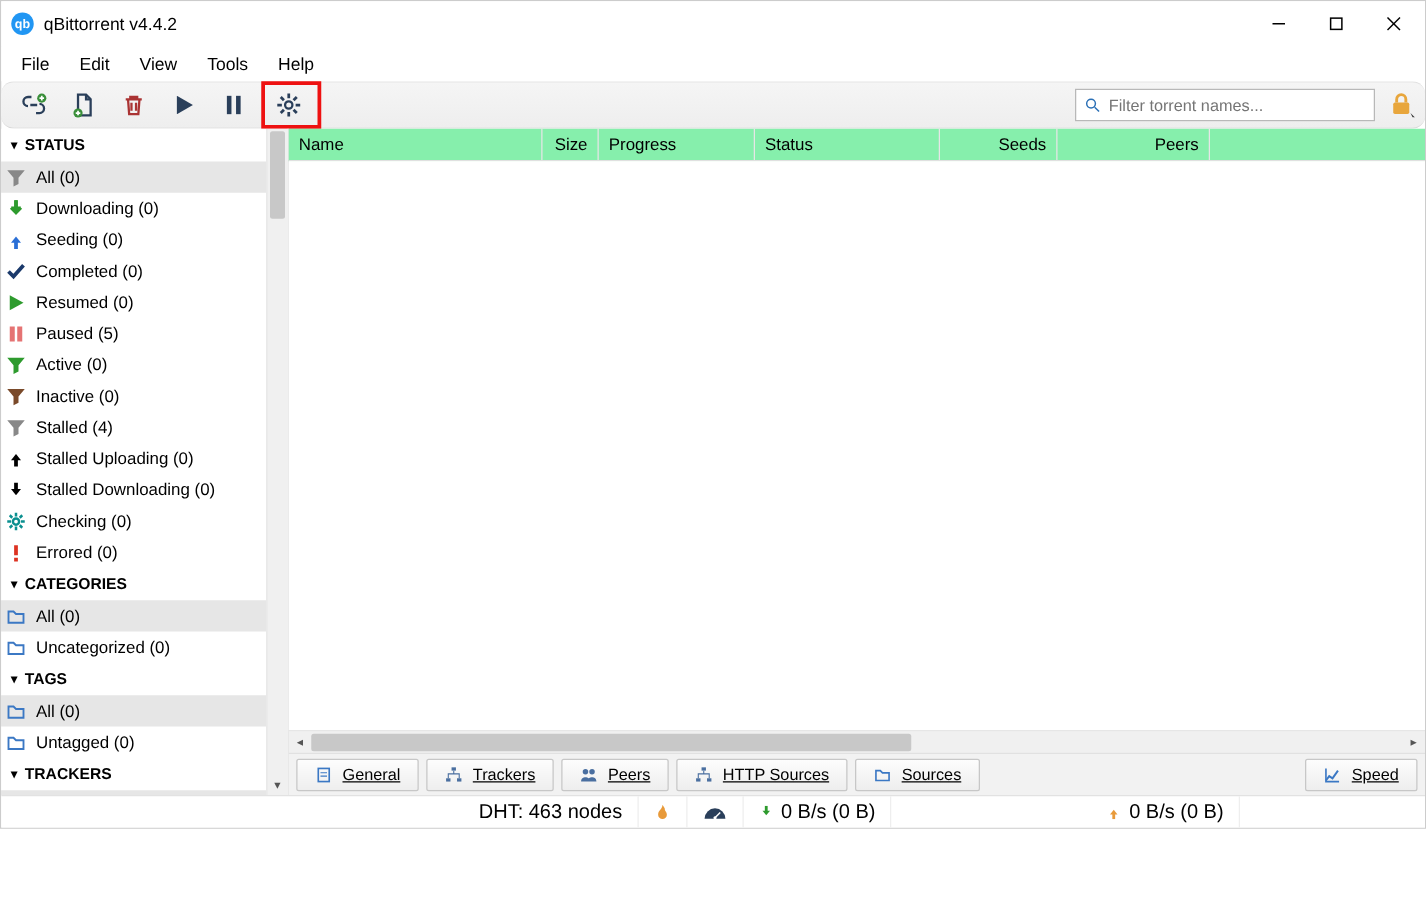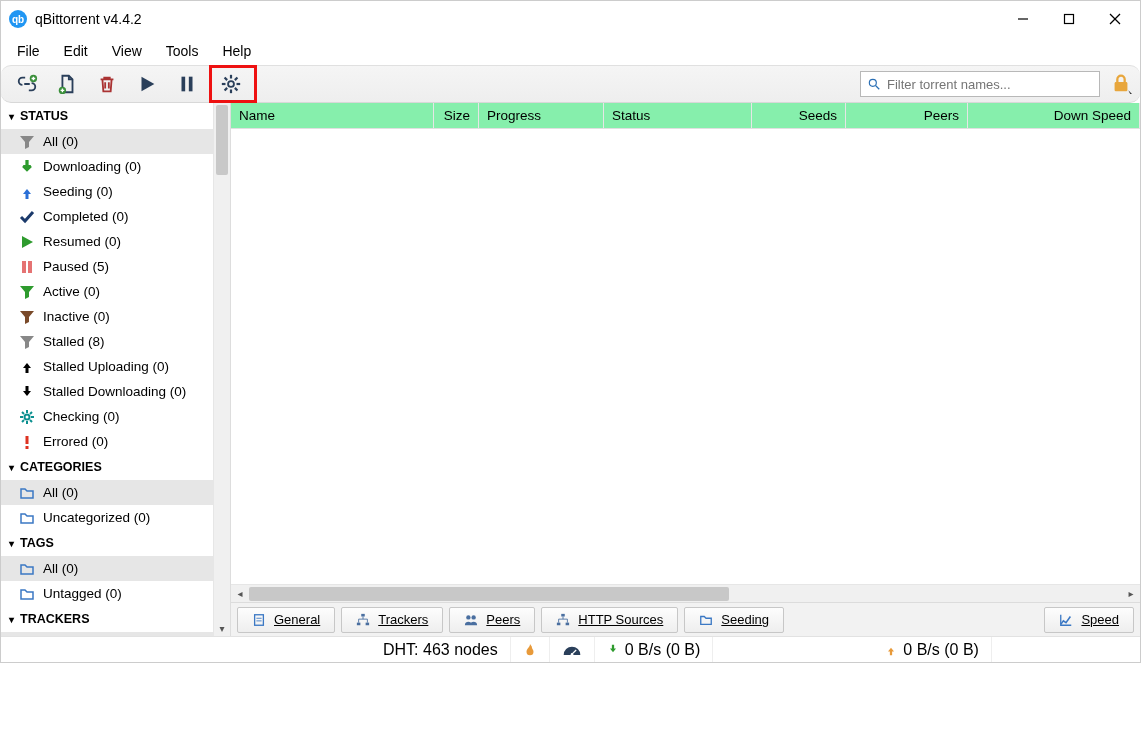--- a/index.html
+++ b/index.html
@@ -34,21 +34,21 @@
   .sidebar { width: 230px; background: #fff; border-right: 1px solid #ddd; display: flex; overflow: hidden; }
   .sidebar-content { flex: 1; overflow-y: auto; }
   .sidebar-scroll { width: 17px; background: #f0f0f0; border-left: 1px solid #e6e6e6; position: relative; }
   .sidebar-scroll .thumb { position: absolute; top: 2px; left: 2px; right: 2px; height: 70px; background: #c8c8c8; border-radius: 2px; }
   .sidebar-scroll .arrow { position: absolute; left: 0; right: 0; height: 16px; display: flex; align-items: center; justify-content: center; font-size: 10px; color: #555; }
   .sidebar-scroll .arrow.up { top: 0; }
   .sidebar-scroll .arrow.down { bottom: 0; }
 
   .sec-head { font-weight: bold; font-size: 12.5px; padding: 6px 8px; display: flex; align-items: center; }
   .sec-head .chev { margin-right: 6px; font-size: 10px; }
-  .sb-item { height: 25px; display: flex; align-items: center; padding: 0 8px 0 18px; gap: 8px; font-size: 13.5px; }
+  .sb-item { height: 25px; display: flex; align-items: center; padding: 0 8px 0 4px; gap: 8px; font-size: 13.5px; }
   .sb-item.selected { background: #e6e6e6; }
   .sb-item .ico { width: 16px; height: 16px; display: flex; align-items: center; justify-content: center; }
   .sb-item .ico svg { width: 16px; height: 16px; }
 
   .content { flex: 1; display: flex; flex-direction: column; min-width: 0; }
   .table { flex: 1; display: flex; flex-direction: column; min-height: 0; }
   .table-head { height: 26px; display: flex; border-bottom: 1px solid #e0e0e0; background: #86efac; }
   .table-head .col { border-right: 1px solid #e6e6e6; display: flex; align-items: center; padding: 0 8px; font-size: 13.5px; }
   .col-name { flex: 0 0 203px; }
   .col-size { flex: 0 0 45px; justify-content: flex-end; }
@@ -249,21 +249,21 @@
               </svg>
             </span>
             <span>Inactive (0)</span>
           </div>
         <div class="sb-item">
             <span class="ico">
               <svg viewBox="0 0 16 16">
                 <path fill="#888" d="M1 2h14l-5 6v5l-4 2v-7z"></path>
               </svg>
             </span>
-            <span>Stalled (8)</span>
+            <span>Stalled (4)</span>
           </div>
         <div class="sb-item">
             <span class="ico">
               <svg viewBox="0 0 16 16">
                 <path d="M4 9l4-5 4 5z" fill="#000"></path>
                 <rect x="6.5" y="8" width="3" height="6" fill="#000"></rect>
               </svg>
             </span>
             <span>Stalled Uploading (0)</span>
           </div>
@@ -371,21 +371,20 @@
 
     <div class="content">
       <div class="table">
         <div class="table-head">
           <div class="col col-name">Name</div>
           <div class="col col-size">Size</div>
           <div class="col col-progress">Progress</div>
           <div class="col col-status">Status</div>
           <div class="col col-seeds">Seeds</div>
           <div class="col col-peers">Peers</div>
-          <div class="col col-dspeed">Down Speed</div>
         </div>
         <div class="table-body"></div>
         <div class="hscroll">
           <div class="arrow">◂</div>
           <div class="track">
               <div class="thumb"></div>
             </div>
           <div class="arrow">▸</div>
         </div>
       </div>
@@ -422,21 +421,21 @@
               <rect x="1" y="11" width="4" height="3" fill="#4a6fa0"></rect>
               <rect x="11" y="11" width="4" height="3" fill="#4a6fa0"></rect>
               <path d="M8 4v3M8 7H3v4M8 7h5v4" stroke="#4a6fa0" fill="none"></path>
             </svg>
             <span>HTTP Sources</span>
           </div>
         <div class="tabbtn">
             <svg viewBox="0 0 16 16">
               <path fill="none" stroke="#3b78c4" stroke-width="1.5" d="M2 4h4l2 2h6v7H2z"></path>
             </svg>
-            <span>Seeding</span>
+            <span>Sources</span>
           </div>
         <div class="spacer"></div>
         <div class="tabbtn">
             <svg viewBox="0 0 16 16">
               <path d="M2 13l3-4 3 2 5-7" fill="none" stroke="#3b78c4" stroke-width="1.8"></path>
               <path d="M2 2v12h12" fill="none" stroke="#3b78c4" stroke-width="1.5"></path>
             </svg>
             <span>Speed</span>
           </div>
       </div>

